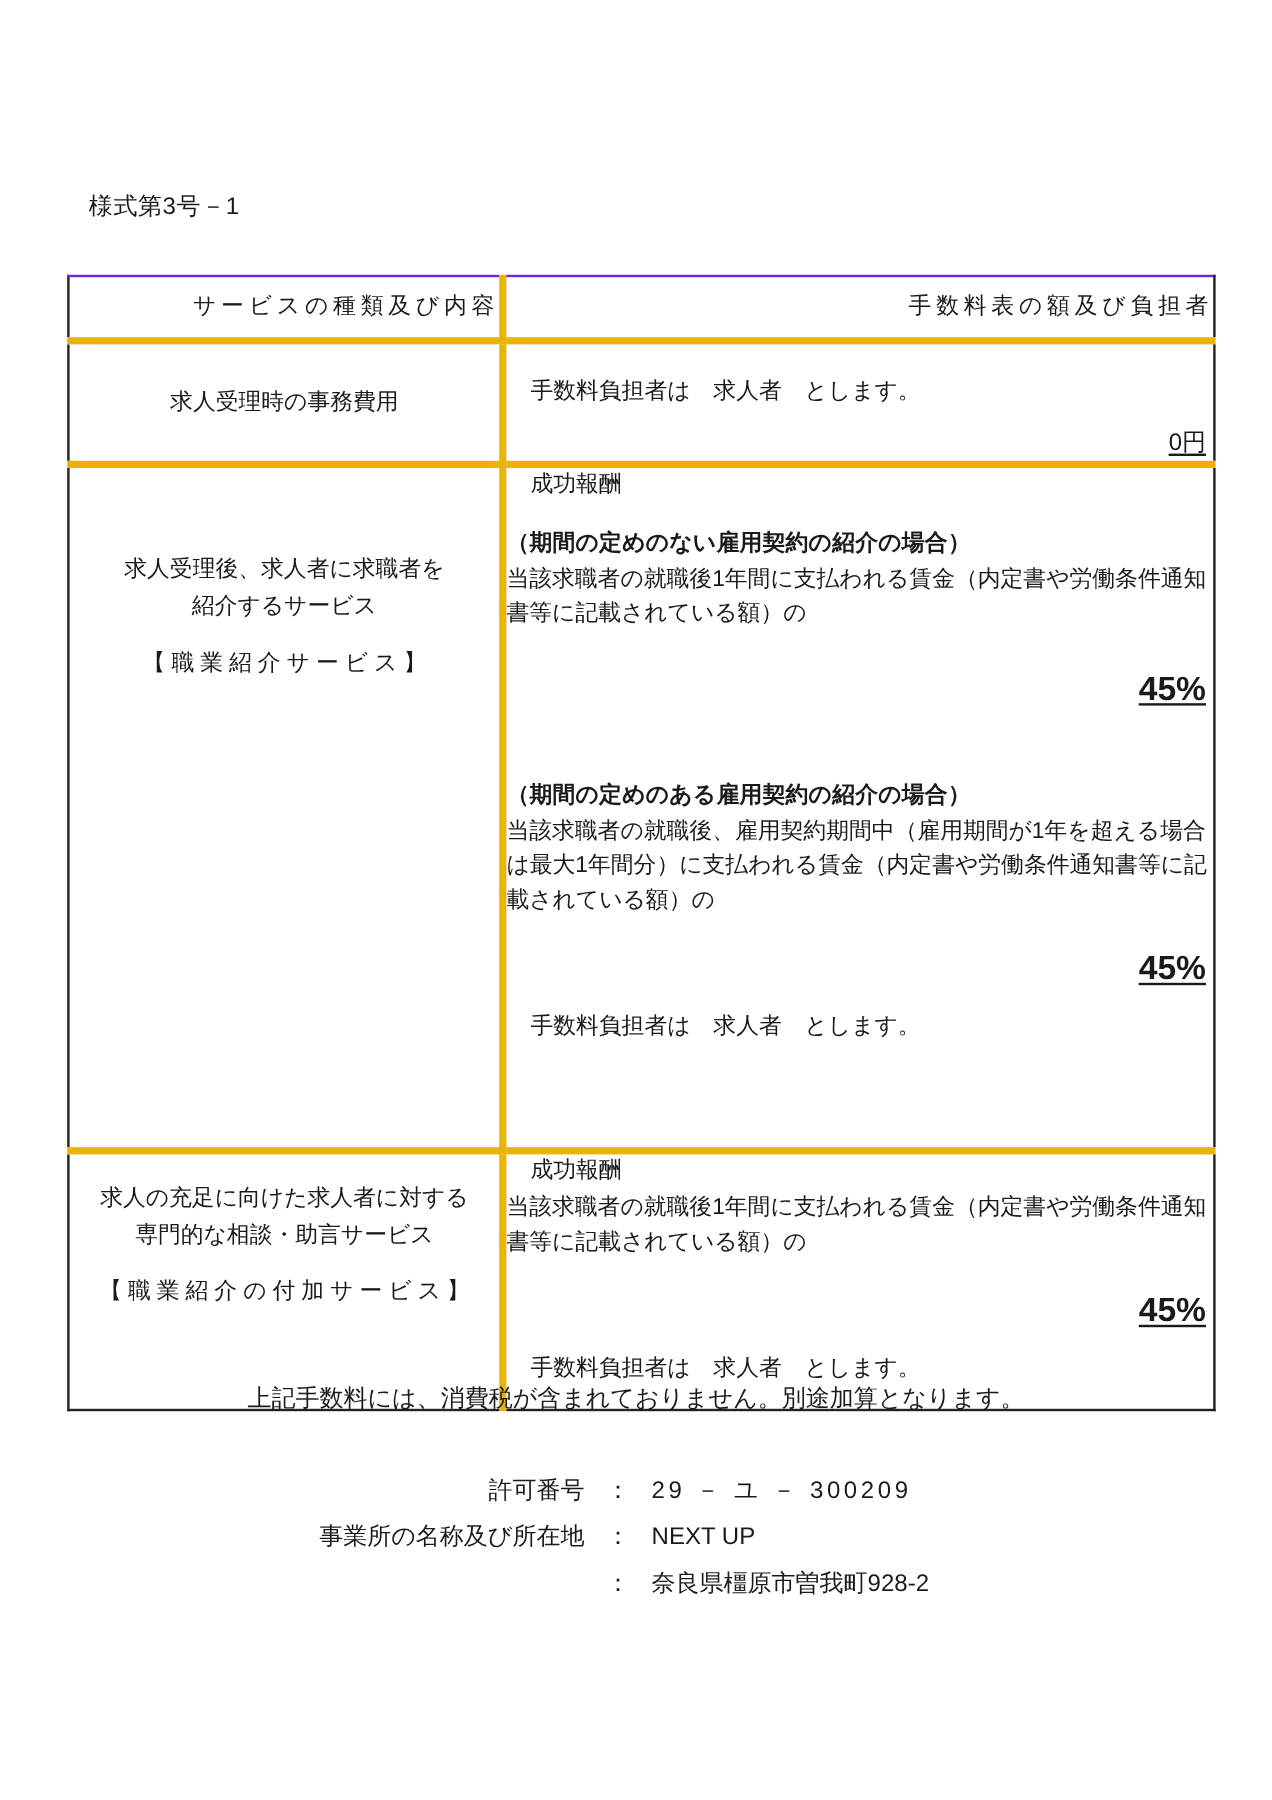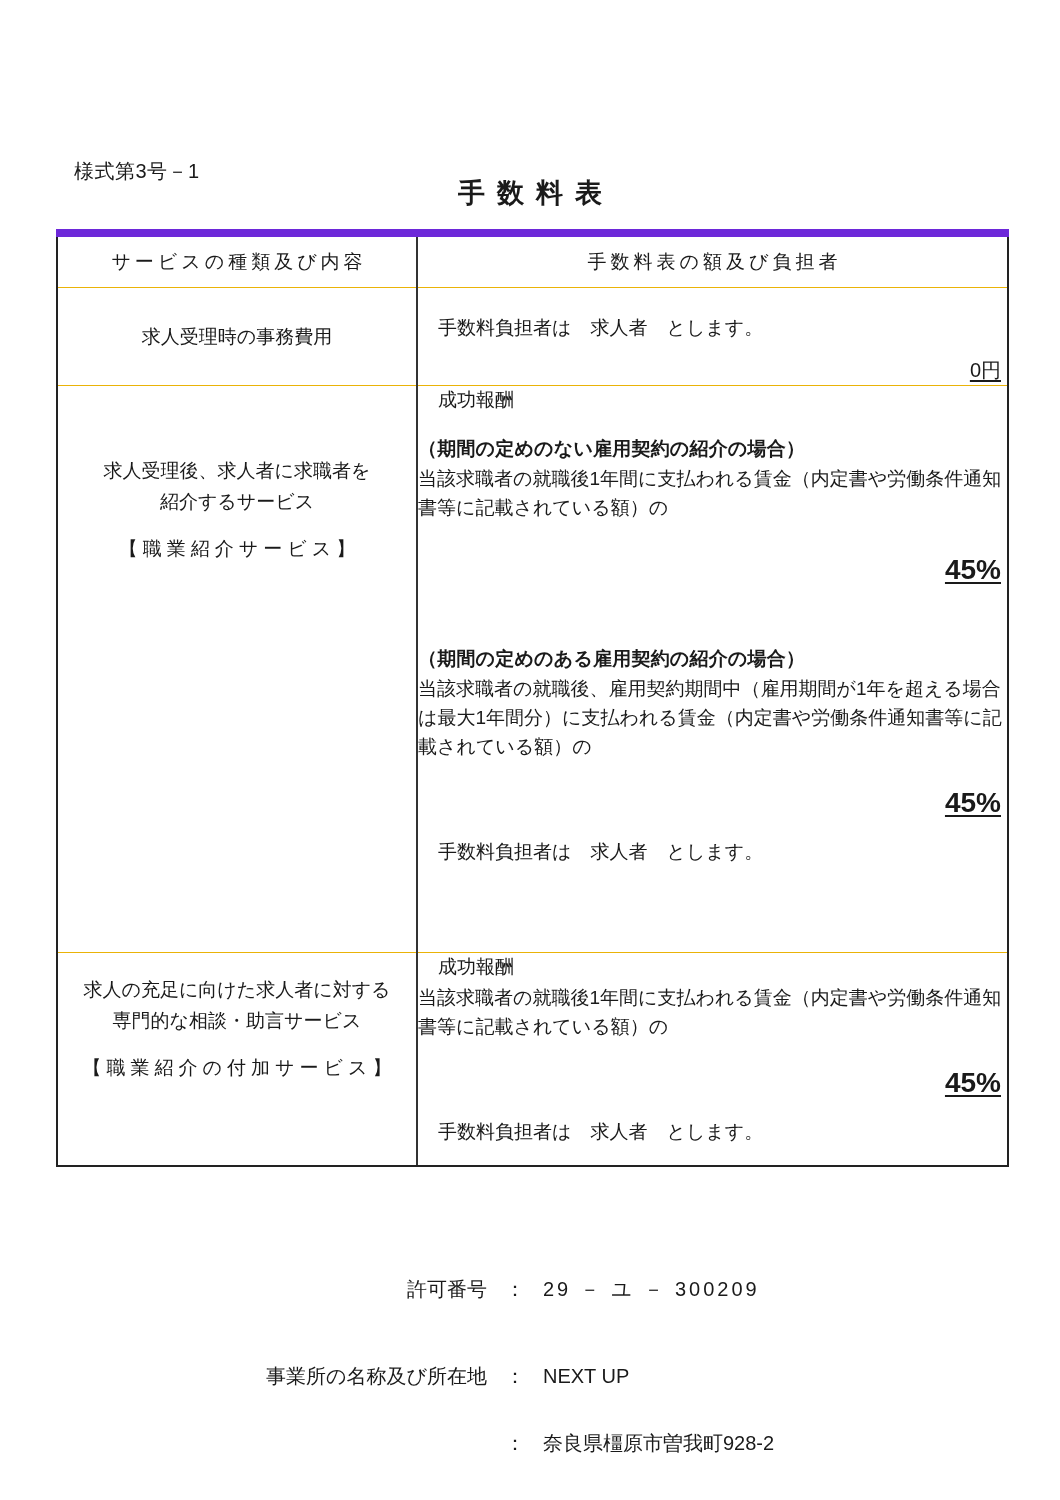--- a/index.html
+++ b/index.html
@@ -48,26 +48,26 @@
   
   .fee-table {
     position: absolute;
     left: 56px;
     top: 229px;
     width: 949px;
     border-collapse: collapse;
     table-layout: fixed;
   }
   .fee-table td, .fee-table th {
-    border: 1px solid #eab308;
+    border: 6px solid #eab308;
     vertical-align: top;
     padding: 0;
     font-weight: normal;
   }
-  .fee-table .outer-top    { border-top: 8px solid #6d28d9; }
+  .fee-table .outer-top    { border-top: 2px solid #6d28d9; text-align: right; }
   .fee-table .outer-left   { border-left: 2px solid #222; }
   .fee-table .outer-right  { border-right: 2px solid #222; }
   .fee-table .outer-bottom { border-bottom: 2px solid #222; }
   .fee-table .mid-v { border-left: 2px solid #333; }
 
   .col-a { width: 358px; }
   .col-b { width: 589px; }
 
   
   .hdr {
@@ -180,41 +180,39 @@
   .lic-row {
     display: flex;
     justify-content: center;
     align-items: baseline;
     margin-bottom: 12px;
   }
   .lic-label {
     width: 270px;
     text-align: right;
     white-space: nowrap;
-    margin-top: 48px;
   }
   .lic-colon {
     width: 56px;
     text-align: center;
   }
   .lic-value {
     width: 300px;
     text-align: left;
     white-space: nowrap;
   }
   .lic-value.spaced { letter-spacing: 3px; }
 </style>
 </head>
 <body>
 
 <div class="page">
 
   <div class="form-no">様式第3号－1</div>
 
-  <div class="doc-title">手数料表</div>
 
   <table class="fee-table">
     <tbody>
         <tr>
       <th class="hdr col-a outer-top outer-left">サービスの種類及び内容</th>
       <th class="hdr col-b outer-top outer-right mid-v">手数料表の額及び負担者</th>
     </tr>
 
     <tr>
       <td class="svc row1 col-a outer-left">
@@ -254,20 +252,21 @@
       <td class="amt col-b outer-right outer-bottom mid-v r3-cell">
         <span class="lead">成功報酬</span>
         <span class="body">当該求職者の就職後1年間に支払われる賃金（内定書や労働条件通知書等に記載されている額）の</span>
         <span class="rate tight">45%</span>
         <span class="payer">手数料負担者は　求人者　とします。</span>
       </td>
     </tr>
   </tbody>
     </table>
 
+  <div class="tax-note">上記手数料には、消費税が含まれておりません。別途加算となります。</div>
 
   <div class="license-block">
     <div class="lic-row">
       <span class="lic-label">許可番号</span>
       <span class="lic-colon">：</span>
       <span class="lic-value spaced">29 － ユ － 300209</span>
     </div>
     <div class="lic-row">
       <span class="lic-label">事業所の名称及び所在地</span>
       <span class="lic-colon">：</span>

